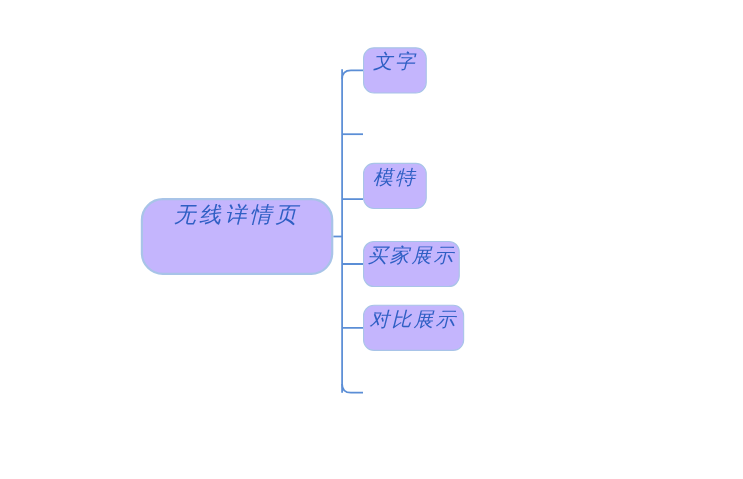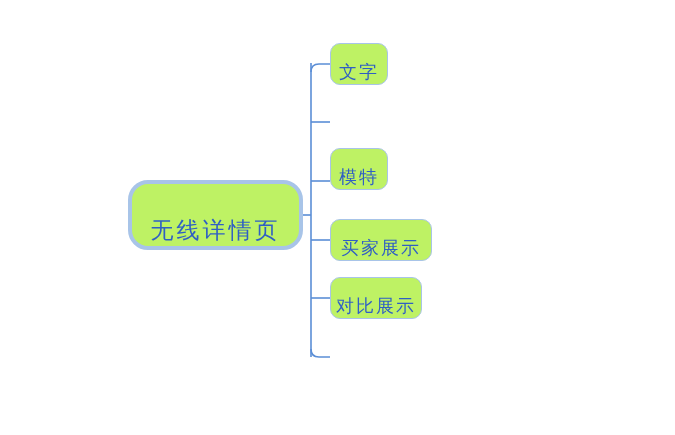--- a/index.html
+++ b/index.html
@@ -24,33 +24,34 @@
     left: 0;
     top: 0;
     width: 675px;
     height: 435px;
     pointer-events: none;
   }
   .node {
     position: absolute;
     box-sizing: border-box;
     display: flex;
-    align-items: flex-end;
+    align-items: flex-start;
     justify-content: center;
-    background: #bef264;
+    background: #c4b5fd;
     border: 1px solid #a8c4e8;
     border-radius: 10px;
     color: #2f5fc4;
     letter-spacing: 1px;
     white-space: nowrap;
+    font-style: italic;
   }
   .node.root {
     border-radius: 20px;
-    border: 4px solid #c4b5fd;
-    font-size: 23px;
+    border: 2px solid #c4b5fd;
+    font-size: 20px;
     letter-spacing: 3px;
   }
   .node.child {
     font-size: 18px;
     letter-spacing: 2px;
   }
 </style>
 </head>
 <body>
 
@@ -70,20 +71,20 @@
   <div class="node root" style="left: 128px; top: 180px; width: 175px; height: 70px; border-color: rgb(168, 196, 232); color: rgb(47, 95, 196);">
     <span>无线详情页</span>
   </div>
 
   <div class="node child" style="left: 330px; top: 43px; width: 58px; height: 42px; border-color: rgb(168, 196, 232); color: rgb(47, 95, 196);">
     <span>文字</span>
   </div>
   <div class="node child" style="left: 330px; top: 148px; width: 58px; height: 42px; border-color: rgb(168, 196, 232); color: rgb(47, 95, 196);">
     <span>模特</span>
   </div>
-  <div class="node child" style="left: 330px; top: 219px; width: 102px; height: 42px; border-color: rgb(168, 196, 232); color: rgb(47, 95, 196);">
+  <div class="node child" style="left: 330px; top: 219px; width: 88px; height: 42px; border-color: rgb(168, 196, 232); color: rgb(47, 95, 196);">
     <span>买家展示</span>
   </div>
   <div class="node child" style="left: 330px; top: 277px; width: 92px; height: 42px; border-color: rgb(168, 196, 232); color: rgb(47, 95, 196);">
     <span>对比展示</span>
   </div>
 
 </div>
 
 </body></html>

